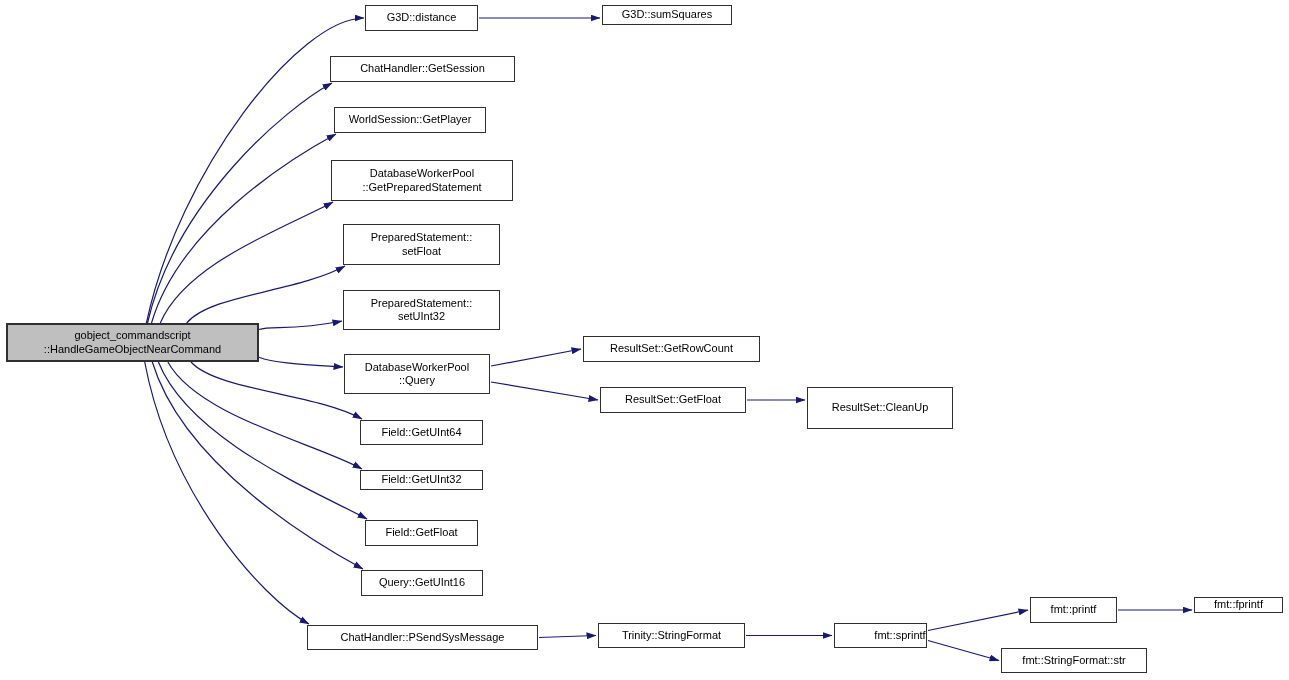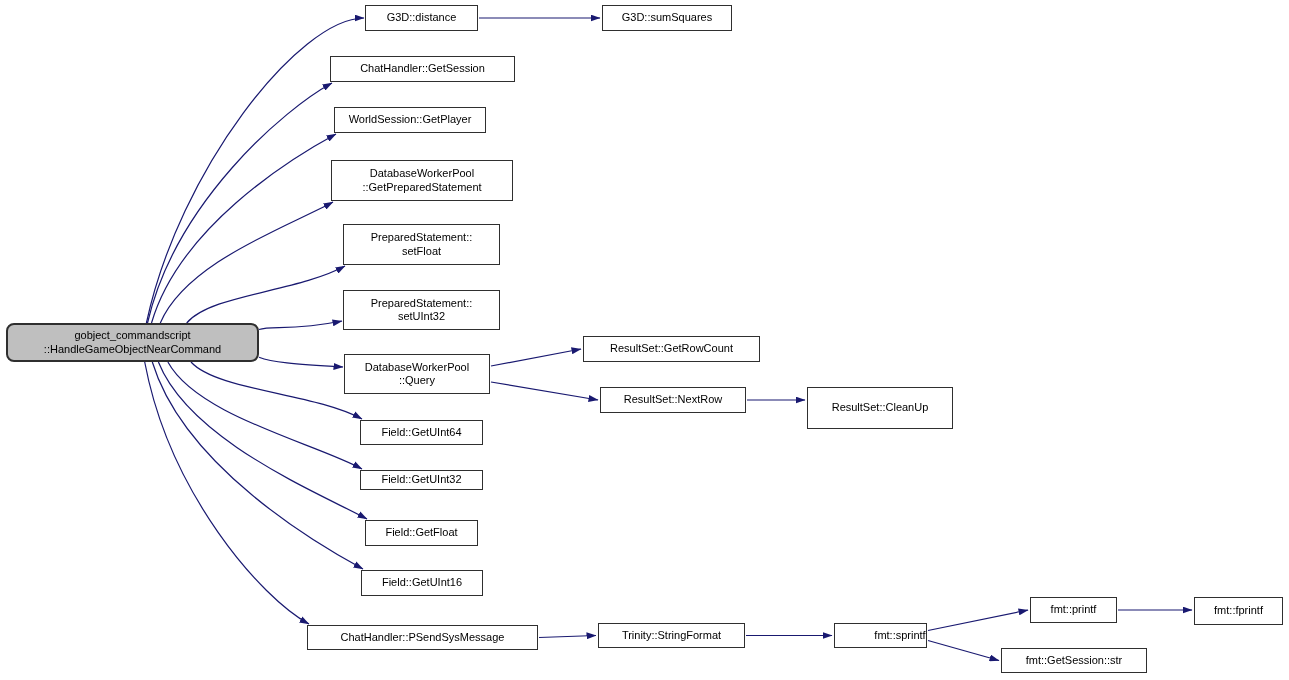--- a/index.html
+++ b/index.html
@@ -55,40 +55,40 @@
       <path d="M491,366 L581,349" class="edge" marker-end="url(#arrow)"></path>
       <path d="M491,382 L598,400" class="edge" marker-end="url(#arrow)"></path>
       <path d="M747,400 L805,400" class="edge" marker-end="url(#arrow)"></path>
       <path d="M539,637.5 L596,635.5" class="edge" marker-end="url(#arrow)"></path>
       <path d="M746,635.5 L832,635.5" class="edge" marker-end="url(#arrow)"></path>
       <path d="M928,630.5 L1028,610" class="edge" marker-end="url(#arrow)"></path>
       <path d="M928,640.5 L999,660.5" class="edge" marker-end="url(#arrow)"></path>
       <path d="M1118,610 L1192,610" class="edge" marker-end="url(#arrow)"></path>
     </svg>
 
-<div class="node main" style="left: 6px; top: 323px; width: 253px; height: 39px; border-radius: 8px;">gobject_commandscript
+<div class="node main" style="left: 6px; top: 323px; width: 253px; height: 39px;">gobject_commandscript
 ::HandleGameObjectNearCommand</div>
     <div class="node" style="left: 365px; top: 5px; width: 113px; height: 26px;">G3D::distance</div>
-    <div class="node" style="left: 602px; top: 5px; width: 130px; height: 26px;">G3D::sumSquares</div>
+    <div class="node" style="left: 602px; top: 5px; width: 130px; height: 20px;">G3D::sumSquares</div>
     <div class="node" style="left: 330px; top: 56px; width: 185px; height: 26px;">ChatHandler::GetSession</div>
     <div class="node" style="left: 334px; top: 107px; width: 152px; height: 26px;">WorldSession::GetPlayer</div>
     <div class="node" style="left: 331px; top: 160px; width: 182px; height: 41px;">DatabaseWorkerPool
 ::GetPreparedStatement</div>
     <div class="node" style="left: 343px; top: 224px; width: 157px; height: 41px;">PreparedStatement::
 setFloat</div>
     <div class="node" style="left: 343px; top: 290px; width: 157px; height: 40px;">PreparedStatement::
 setUInt32</div>
     <div class="node" style="left: 344px; top: 354px; width: 146px; height: 40px;">DatabaseWorkerPool
 ::Query</div>
     <div class="node" style="left: 583px; top: 336px; width: 177px; height: 26px;">ResultSet::GetRowCount</div>
-    <div class="node" style="left: 600px; top: 387px; width: 146px; height: 26px;">ResultSet::NextRow</div>
+    <div class="node" style="left: 600px; top: 387px; width: 146px; height: 26px;">ResultSet::GetFloat</div>
     <div class="node" style="left: 807px; top: 387px; width: 146px; height: 42px;">ResultSet::CleanUp</div>
     <div class="node" style="left: 360px; top: 420px; width: 123px; height: 25px;">Field::GetUInt64</div>
     <div class="node" style="left: 360px; top: 470px; width: 123px; height: 20px;">Field::GetUInt32</div>
     <div class="node" style="left: 365px; top: 520px; width: 113px; height: 26px;">Field::GetFloat</div>
-    <div class="node" style="left: 361px; top: 570px; width: 122px; height: 26px;">Field::GetUInt16</div>
+    <div class="node" style="left: 361px; top: 570px; width: 122px; height: 26px;">Query::GetUInt16</div>
     <div class="node" style="left: 598px; top: 623px; width: 147px; height: 25px;">Trinity::StringFormat</div>
     <div class="node" style="left: 307px; top: 625px; width: 231px; height: 25px;">ChatHandler::PSendSysMessage</div>
     <div class="node" style="left: 834px; top: 623px; width: 93px; height: 25px; padding-left: 39px;">fmt::sprintf</div>
     <div class="node" style="left: 1030px; top: 597px; width: 87px; height: 26px;">fmt::printf</div>
-    <div class="node" style="left: 1194px; top: 597px; width: 89px; height: 28px;">fmt::fprintf</div>
-    <div class="node" style="left: 1001px; top: 648px; width: 146px; height: 25px;">fmt::GetSession::str</div>
+    <div class="node" style="left: 1194px; top: 597px; width: 89px; height: 16px;">fmt::fprintf</div>
+    <div class="node" style="left: 1001px; top: 648px; width: 146px; height: 25px;">fmt::StringFormat::str</div>
   </div>
 
 </body></html>

